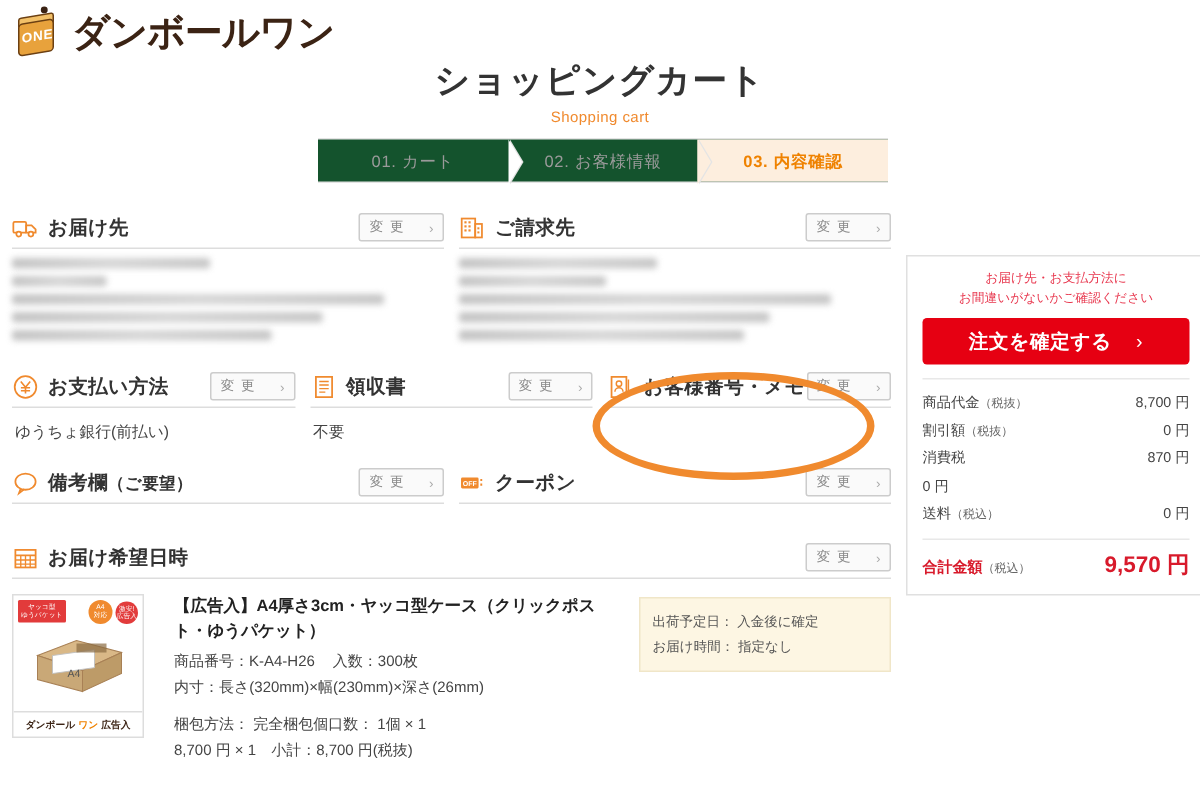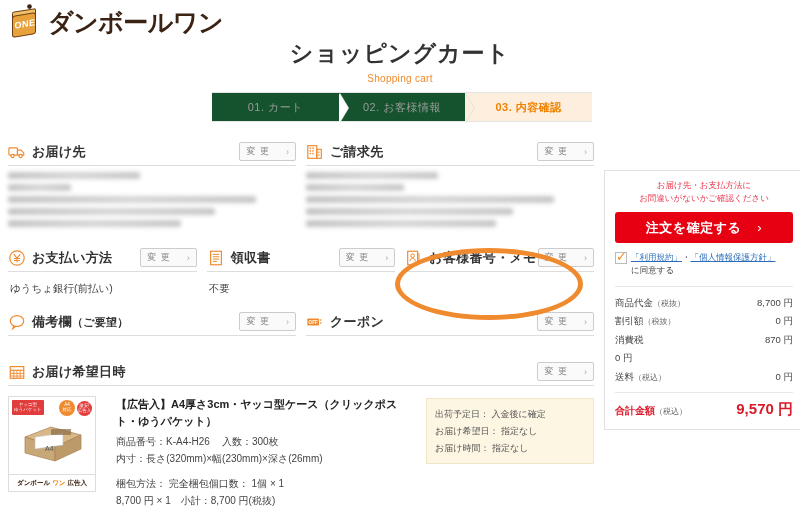--- a/index.html
+++ b/index.html
@@ -416,46 +416,37 @@
             <span>梱包方法：</span> <span>完全梱包</span><span class="gap"></span><span>個口数：</span> <span>1個 × 1</span><br>
             <span>8,700 円 × 1　小計：8,700 円(税抜)</span>
           </div>
         </div>
 
         <div class="ship-box">
           <div>
             <span class="lbl">出荷予定日：</span> <span>入金後に確定</span>
           </div>
           <div>
-            <span class="lbl">お届け希望日：</span> <span>指定なし</span>
-          </div>
-          <div>
             <span class="lbl">お届け時間：</span> <span>指定なし</span>
           </div>
         </div>
       </div>
     </div>
   </div>
 
   <div class="side">
     <div class="side-warn">
       <span>お届け先・お支払方法に</span><br><span>お間違いがないかご確認ください</span>
     </div>
 
     <div class="order-btn">
       <span>注文を確定する</span>
       <span class="chev">›</span>
     </div>
 
-    <div class="agree">
-      <div class="chk"></div>
-      <div class="agree-txt">
-        <a href="#">「利用規約」</a><span>・</span><a href="#">「個人情報保護方針」</a><br><span>に同意する</span>
-      </div>
-    </div>
 
     <div class="sums">
       <div class="sum-row">
         <span class="sum-label"><span>商品代金</span><span class="tax">（税抜）</span></span>
         <span class="sum-val">8,700 円</span>
       </div>
       <div class="sum-row">
         <span class="sum-label"><span>割引額</span><span class="tax">（税抜）</span></span>
         <span class="sum-val">0 円</span>
       </div>

